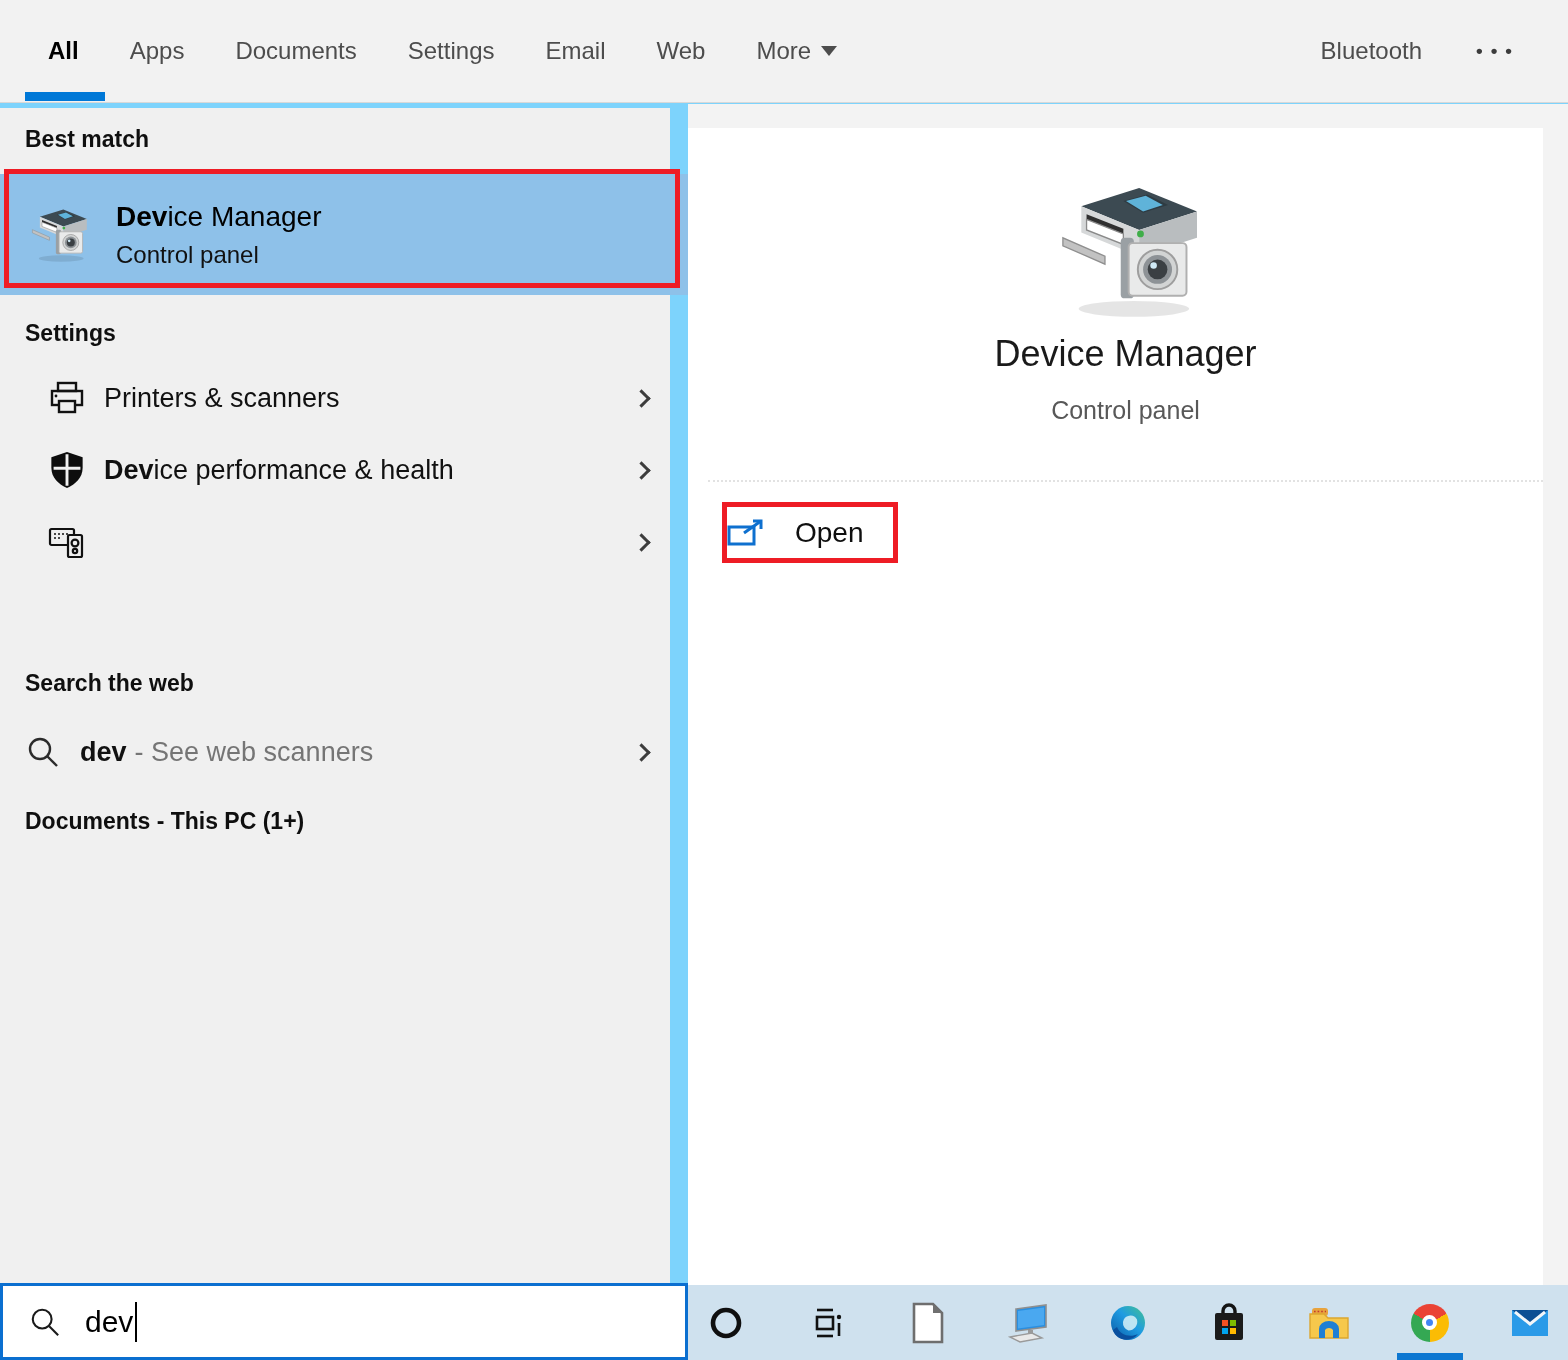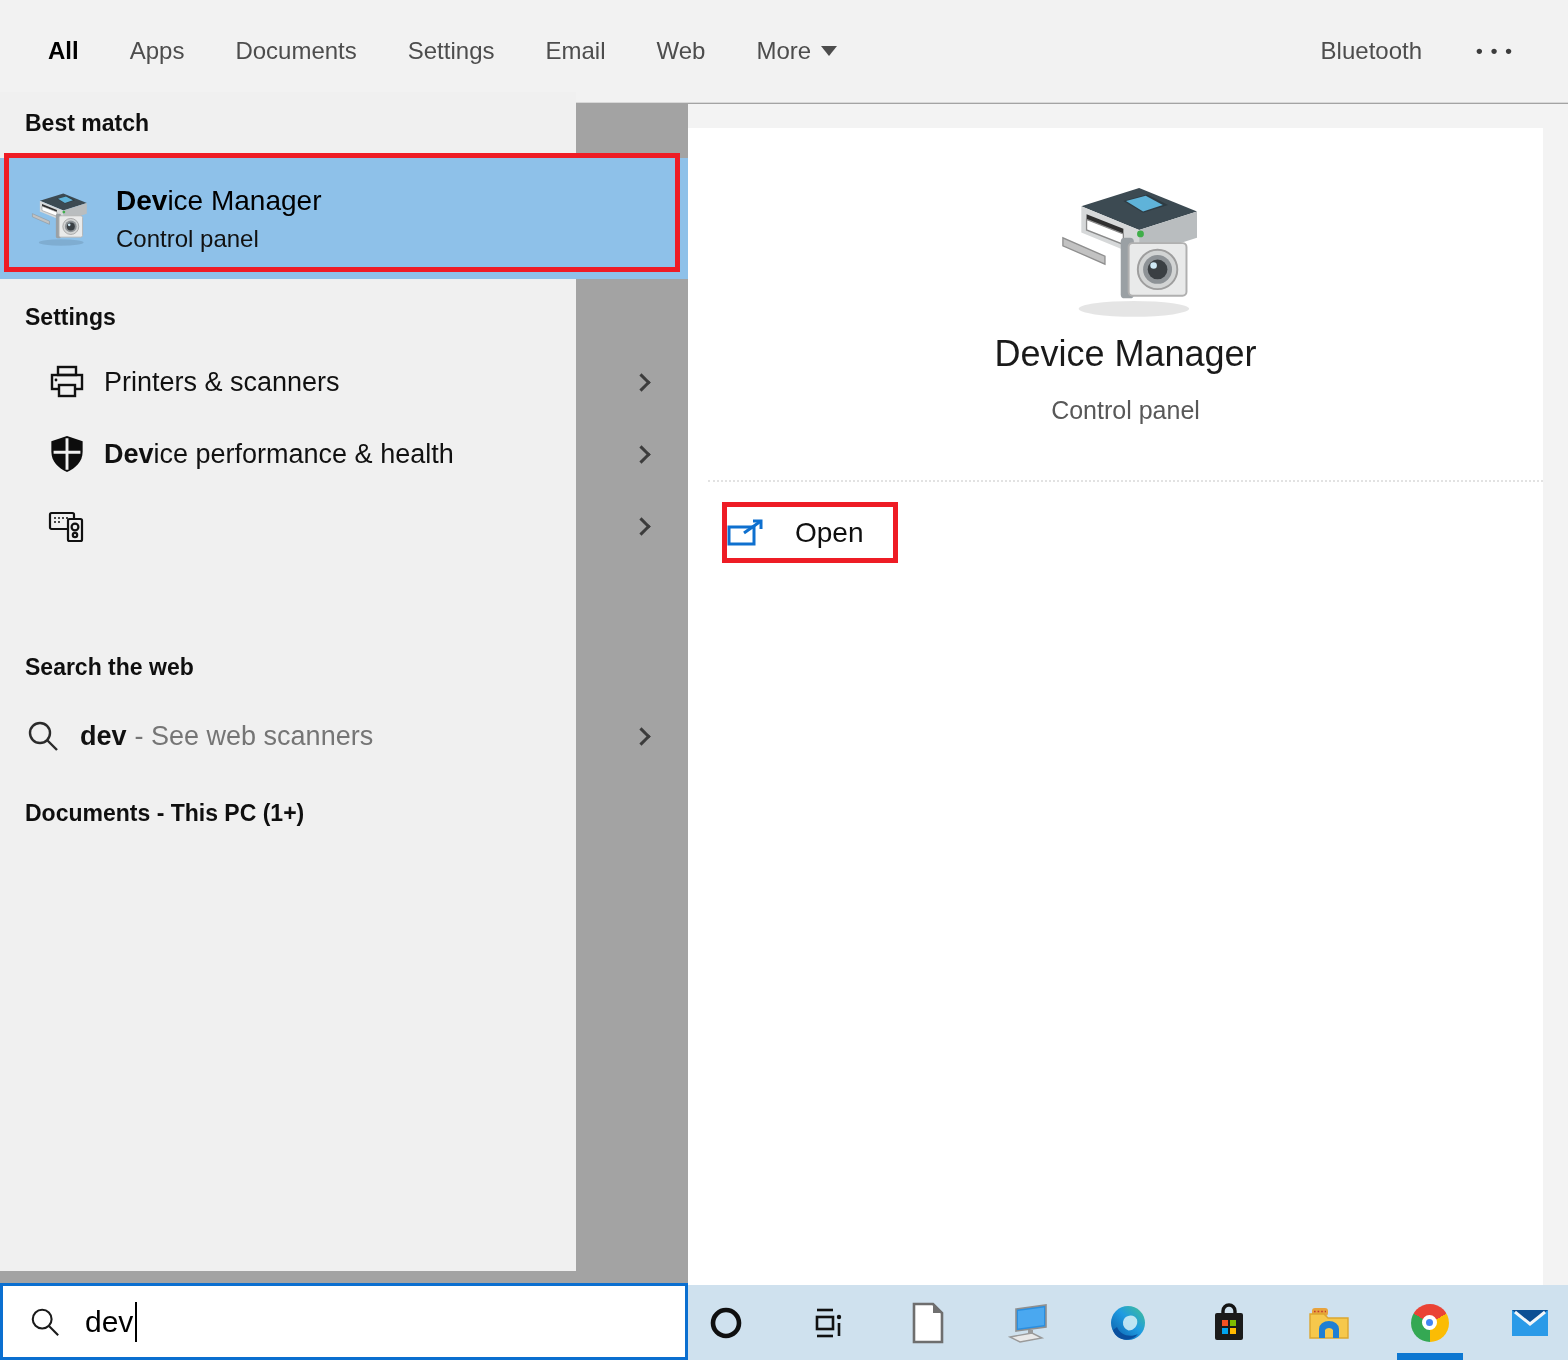--- a/index.html
+++ b/index.html
@@ -4,42 +4,42 @@
 <style>
   :root{
     --accent:#0078d7;
     --highlight:#8ec1e9;
     --annotation:#ee1c25;
     --taskbar:#cfe1ee;
   }
   *{margin:0;padding:0;box-sizing:border-box;}
   html,body{width:1568px;height:1360px;overflow:hidden;}
   body{font-family:"Liberation Sans","DejaVu Sans",sans-serif;background:#fff;position:relative;}
-  .screen{position:absolute;left:0;top:0;width:1568px;height:1360px;background:#a3a3a3;}
+  .screen{position:absolute;left:0;top:0;width:1568px;height:1360px;background:#7dd3fc;}
 
   
   .topbar{position:absolute;left:0;top:0;width:1568px;height:103px;background:#f2f2f2;
           border-bottom:1px solid #d8d8d8;display:flex;align-items:center;padding:0 48px;}
   .tab{font-size:24px;color:#4d4d4d;margin-right:51px;white-space:nowrap;cursor:default;}
   .tab.active{color:#000;font-weight:700;}
   .more-wrap{display:flex;align-items:center;margin-right:0;}
   .dd-arrow{width:0;height:0;border-left:8px solid transparent;border-right:8px solid transparent;
             border-top:10px solid #4d4d4d;margin-left:10px;display:inline-block;}
   .topbar-right{margin-left:auto;display:flex;align-items:center;gap:54px;}
   .feedback{font-size:24px;color:#4d4d4d;}
   .ellipsis{font-size:19px;color:#3c3c3c;letter-spacing:8px;font-weight:700;}
   .active-underline{position:absolute;left:25px;top:92px;width:80px;height:9px;background:var(--accent);}
 
   
-  .leftpanel{position:absolute;left:0;top:92px;width:576px;height:1179px;background:#f0f0f0;}
+  .leftpanel{position:absolute;left:0;top:108px;width:670px;height:1179px;background:#f0f0f0;}
   .section-h{position:absolute;left:25px;font-size:23px;font-weight:700;color:#0f0f0f;white-space:nowrap;}
   #h-bestmatch{top:18px;}
   #h-settings{top:212px;}
   #h-searchweb{top:562px;}
-  #h-documents{top:700px;margin-top:8px;}
+  #h-documents{top:700px;}
 
   .bestrow{position:absolute;left:0;top:66px;width:697px;height:121px;background:var(--highlight);
            display:flex;align-items:center;padding-left:26px;cursor:default;}
   .bestrow .dm-small{flex:0 0 auto;}
   .best-texts{margin-left:26px;display:flex;flex-direction:column;}
   .best-title{font-size:28px;color:#000;}
   .best-sub{font-size:24px;color:#111;margin-top:8px;}
   .b{font-weight:700;}
 
   .redbox1{position:absolute;left:4px;top:61px;width:676px;height:119px;

